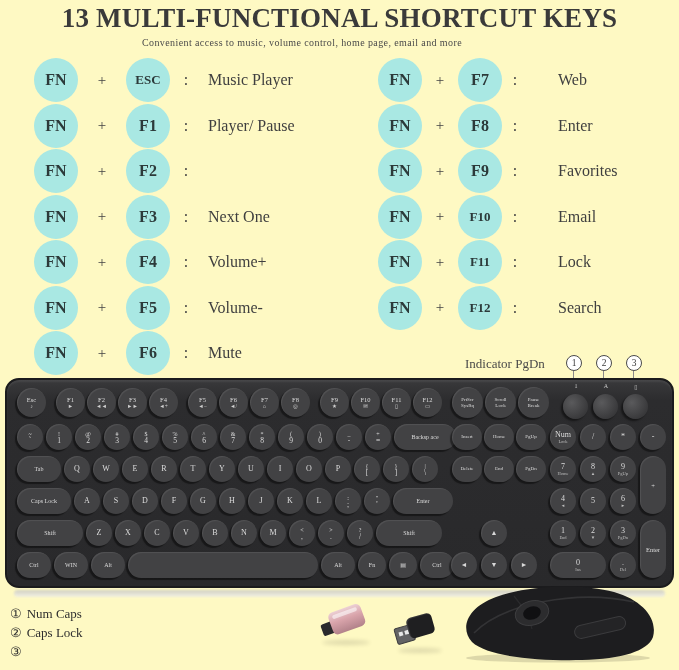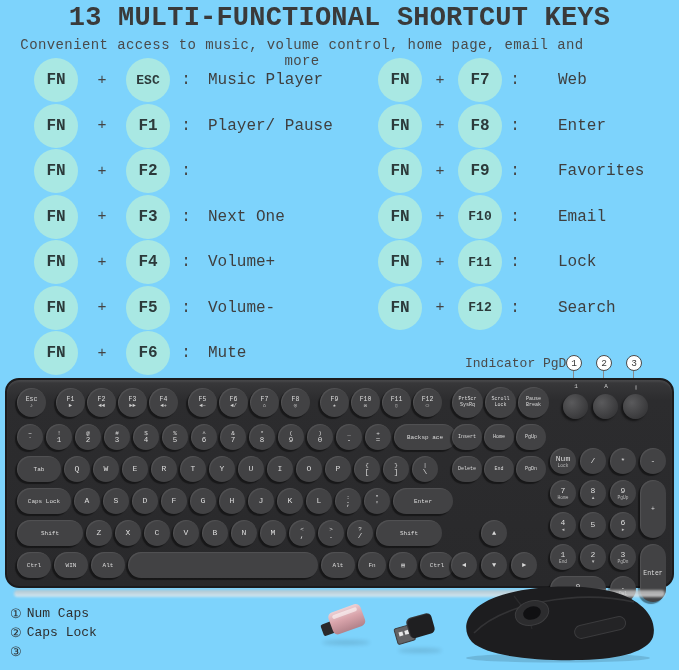--- a/index.html
+++ b/index.html
@@ -1,23 +1,23 @@
 <!DOCTYPE html>
 <html style="--teal: #a9e8e3; --pink: #d9a4ab;"><head>
 <meta charset="utf-8">
 <style>
   html,body{margin:0;padding:0;background:#fff;}
-  #stage{position:relative;width:679px;height:670px;background:#7dd3fc;overflow:hidden;
-         font-family:Liberation Mono, monospace;}
+  #stage{position:relative;width:679px;height:670px;background:#fef9c3;overflow:hidden;
+         font-family:Liberation Serif, serif;}
 
   
   .title{position:absolute;top:3px;left:0;width:679px;text-align:center;
          font-size:27px;font-weight:800;color:#3a3a3a;letter-spacing:.2px;}
   .subtitle{position:absolute;top:37px;left:0;width:604px;text-align:center;
-            font-size:14px;color:#4a4a4a;letter-spacing:.4px;}
+            font-size:10px;color:#4a4a4a;letter-spacing:.4px;}
 
   
   .sc-col{position:absolute;top:58px;}
   .sc-col.left{left:34px;width:330px;}
   .sc-col.right{left:378px;width:295px;}
   .sc-row{height:44px;margin-bottom:1.5px;display:flex;align-items:center;}
   .sc-circle{width:44px;height:44px;border-radius:50%;background:var(--teal,#a9e8e3);
              display:flex;align-items:center;justify-content:center;
              font-size:16px;font-weight:600;color:#2c3a3a;flex:0 0 44px;}
   .sc-circle.small{font-size:13px;}
@@ -68,21 +68,21 @@
   .nkey{width:30px;height:26px;border-radius:13px;}
   .nkey .k-single{font-size:5px;line-height:6px;}
 
   .arrow-key{position:absolute;width:26px;height:26px;border-radius:50%;background:#424244;
              color:#d8d8d8;display:flex;align-items:center;justify-content:center;
              font-size:7px;box-shadow:-2px 2px 1px rgba(0,0,0,.45), inset 1px 1px 1px rgba(255,255,255,.09);}
 
   .kb-numpad{position:absolute;left:543px;top:44px;display:grid;
              grid-template-columns:repeat(4,26px);grid-template-rows:repeat(5,26px);
              column-gap:4px;row-gap:6px;}
-  .npkey{width:100%;height:100%;margin-top:24px;}
+  .npkey{width:100%;height:100%;}
   .npkey .k-top{font-size:8px;line-height:8px;}
   .npkey .k-sub{font-size:4.5px;line-height:5px;color:#bdbdbd;}
   .npkey .k-single{font-size:8px;}
   .npkey.pill .k-single{font-size:6.5px;}
 
   .knob{position:absolute;top:14px;width:25px;height:25px;border-radius:50%;
         background:radial-gradient(circle at 35% 35%,#5a5a5c,#39393b 72%);
         box-shadow:-2px 2px 2px rgba(0,0,0,.5);}
   .kb-mark{position:absolute;top:3px;width:12px;text-align:center;font-size:6px;color:#c9c9c9;}
 

